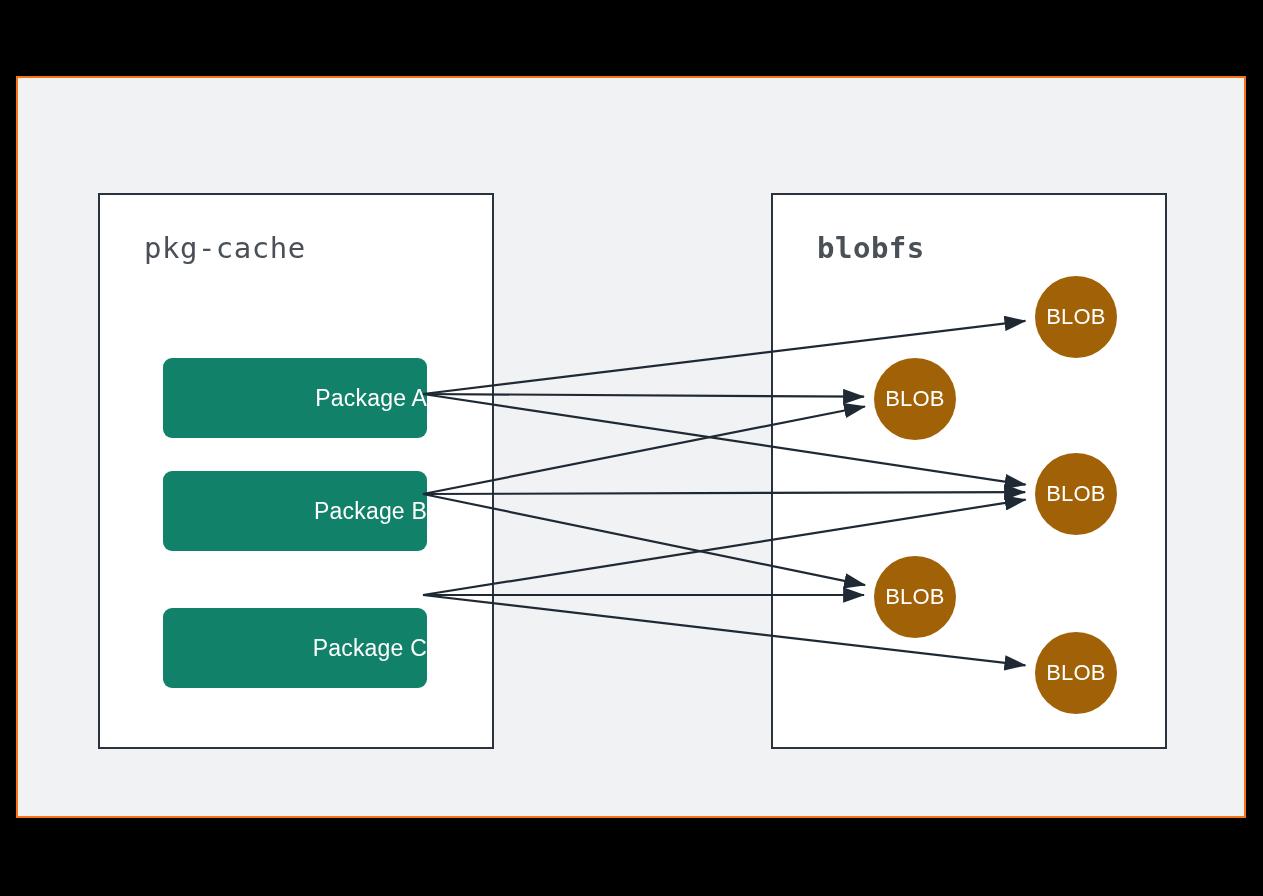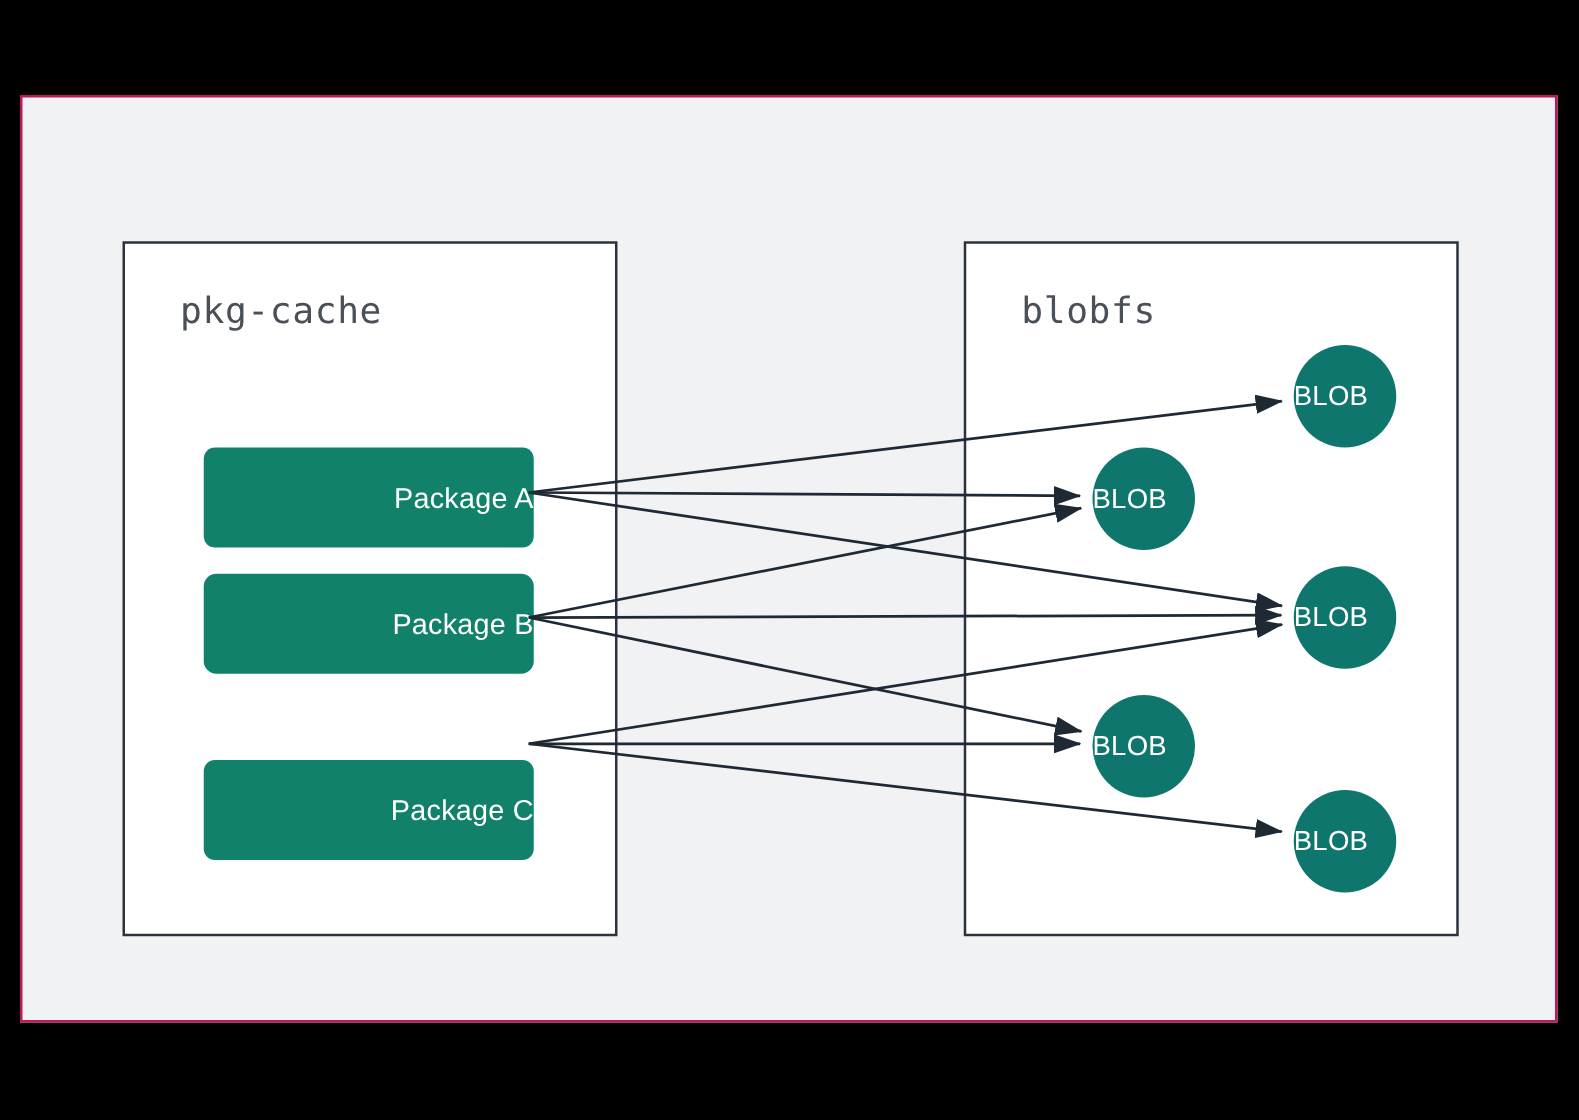--- a/index.html
+++ b/index.html
@@ -19,40 +19,41 @@
     height: 896px;
     background: #000000;
   }
   #diagram-surface {
     position: absolute;
     left: 16px;
     top: 76px;
     width: 1230px;
     height: 742px;
     background: #f0f2f4;
-    border: 2px solid #be185d;
+    border: 2px solid #f97316;
     box-sizing: border-box;
   }
   .group-box {
     position: absolute;
     background: #ffffff;
     border: 2px solid #29323d;
     box-sizing: border-box;
   }
   #group-pkg-cache {
     left: 80px;
     top: 115px;
     width: 396px;
     height: 556px;
   }
   #group-blobfs {
     left: 753px;
     top: 115px;
     width: 396px;
     height: 556px;
+    font-weight: bold;
   }
   .group-title {
     position: absolute;
     left: 44px;
     top: 36px;
     font-family: "DejaVu Sans Mono", "Liberation Mono", monospace;
     font-size: 29px;
     color: #4a5058;
     letter-spacing: 0.5px;
     white-space: nowrap;
@@ -65,33 +66,34 @@
     background: #12816a;
     border-radius: 9px;
     color: #ffffff;
     font-size: 23px;
     display: flex;
     align-items: center;
     justify-content: flex-end;
     letter-spacing: 0.2px;
   }
   #pkg-node-0 { top: 163px; }
-  #pkg-node-1 { top: 264px; border-radius: 10px; }
+  #pkg-node-1 { top: 276px; }
   #pkg-node-2 { top: 365px; margin-top: 48px; }
 
   .blob-node {
     position: absolute;
     width: 82px;
     height: 82px;
     border-radius: 50%;
-    background: #0f766e;
+    background: #a16207;
     color: #ffffff;
     font-size: 22px;
     display: flex;
     align-items: center;
+    justify-content: center;
     letter-spacing: 0.2px;
   }
   
   #blob-node-0 { left: 1017px; top: 198px; }
   #blob-node-1 {  left: 856px; top: 280px; }
   #blob-node-2 { left: 1017px; top: 375px; }
   #blob-node-3 {  left: 856px; top: 478px; }
   #blob-node-4 { left: 1017px; top: 554px; }
 
   #edges {

